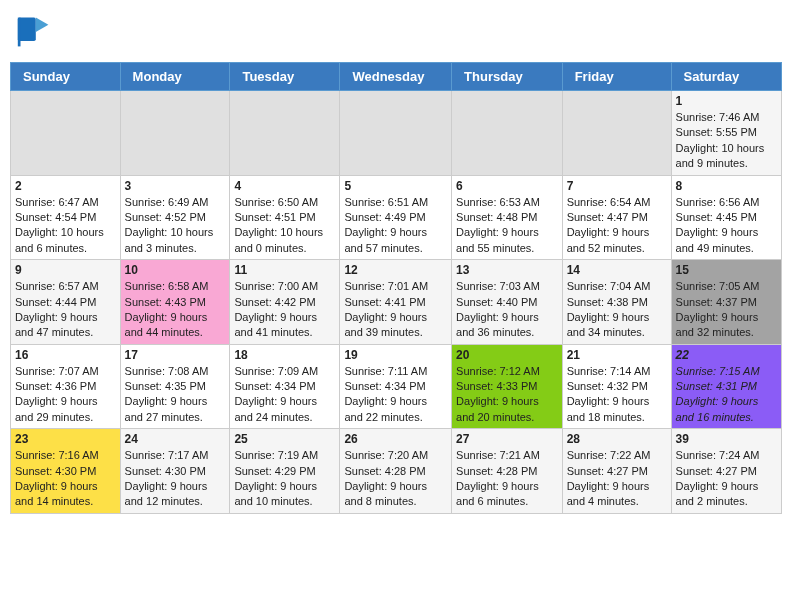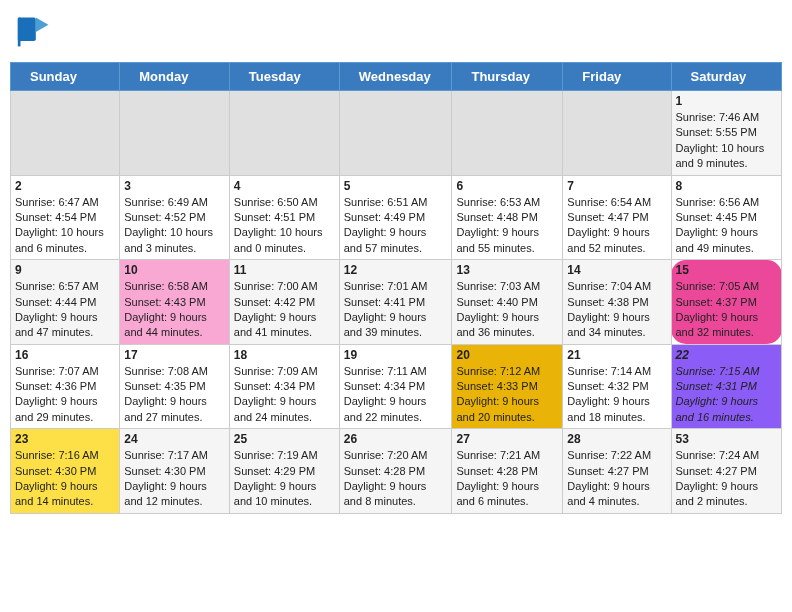--- a/index.html
+++ b/index.html
@@ -49,21 +49,21 @@
       width: 100%;
       border-collapse: collapse;
       border: 1px solid #bbb;
     }
     .calendar thead tr th {
       background: #3a7abf;
       color: #fff;
       font-size: 13px;
       font-weight: bold;
       text-align: left;
-      padding: 6px 19px;
+      padding: 6px 12px;
       border: 1px solid #5a9ad0;
     }
     .calendar tbody tr td {
       border: 1px solid #ccc;
       vertical-align: top;
       width: 113px;
       min-height: 70px;
       padding: 3px 4px;
       font-size: 10.5px;
       color: #222;
@@ -206,21 +206,21 @@
           <div class="day-info">Sunrise: 7:03 AM
 Sunset: 4:40 PM
 Daylight: 9 hours and 36 minutes.</div>
         </td>
         <td style="background: rgb(245, 245, 245);">
           <div class="day-number">14</div>
           <div class="day-info">Sunrise: 7:04 AM
 Sunset: 4:38 PM
 Daylight: 9 hours and 34 minutes.</div>
         </td>
-        <td style="background: #ec4899; border-radius: 15px;">
+        <td style="background: #a3a3a3;">
           <div class="day-number">15</div>
           <div class="day-info">Sunrise: 7:05 AM
 Sunset: 4:37 PM
 Daylight: 9 hours and 32 minutes.</div>
         </td>
       </tr>
       <tr>
         <td style="background: rgb(255, 255, 255);">
           <div class="day-number">16</div>
           <div class="day-info">Sunrise: 7:07 AM
@@ -238,21 +238,21 @@
           <div class="day-info">Sunrise: 7:09 AM
 Sunset: 4:34 PM
 Daylight: 9 hours and 24 minutes.</div>
         </td>
         <td style="background: rgb(255, 255, 255);">
           <div class="day-number">19</div>
           <div class="day-info">Sunrise: 7:11 AM
 Sunset: 4:34 PM
 Daylight: 9 hours and 22 minutes.</div>
         </td>
-        <td style="background: #eab308; margin-top: 27px;">
+        <td style="background: #84cc16; margin-top: 27px;">
           <div class="day-number">20</div>
           <div class="day-info">Sunrise: 7:12 AM
 Sunset: 4:33 PM
 Daylight: 9 hours and 20 minutes.</div>
         </td>
         <td style="background: rgb(255, 255, 255);">
           <div class="day-number">21</div>
           <div class="day-info">Sunrise: 7:14 AM
 Sunset: 4:32 PM
 Daylight: 9 hours and 18 minutes.</div>
@@ -295,20 +295,20 @@
 Sunset: 4:28 PM
 Daylight: 9 hours and 6 minutes.</div>
         </td>
         <td style="background: rgb(245, 245, 245);">
           <div class="day-number">28</div>
           <div class="day-info">Sunrise: 7:22 AM
 Sunset: 4:27 PM
 Daylight: 9 hours and 4 minutes.</div>
         </td>
         <td style="background: rgb(245, 245, 245);">
-          <div class="day-number">53</div>
+          <div class="day-number">39</div>
           <div class="day-info">Sunrise: 7:24 AM
 Sunset: 4:27 PM
 Daylight: 9 hours and 2 minutes.</div>
         </td>
       </tr>
     </tbody>
 </table>
 
 </body></html>

